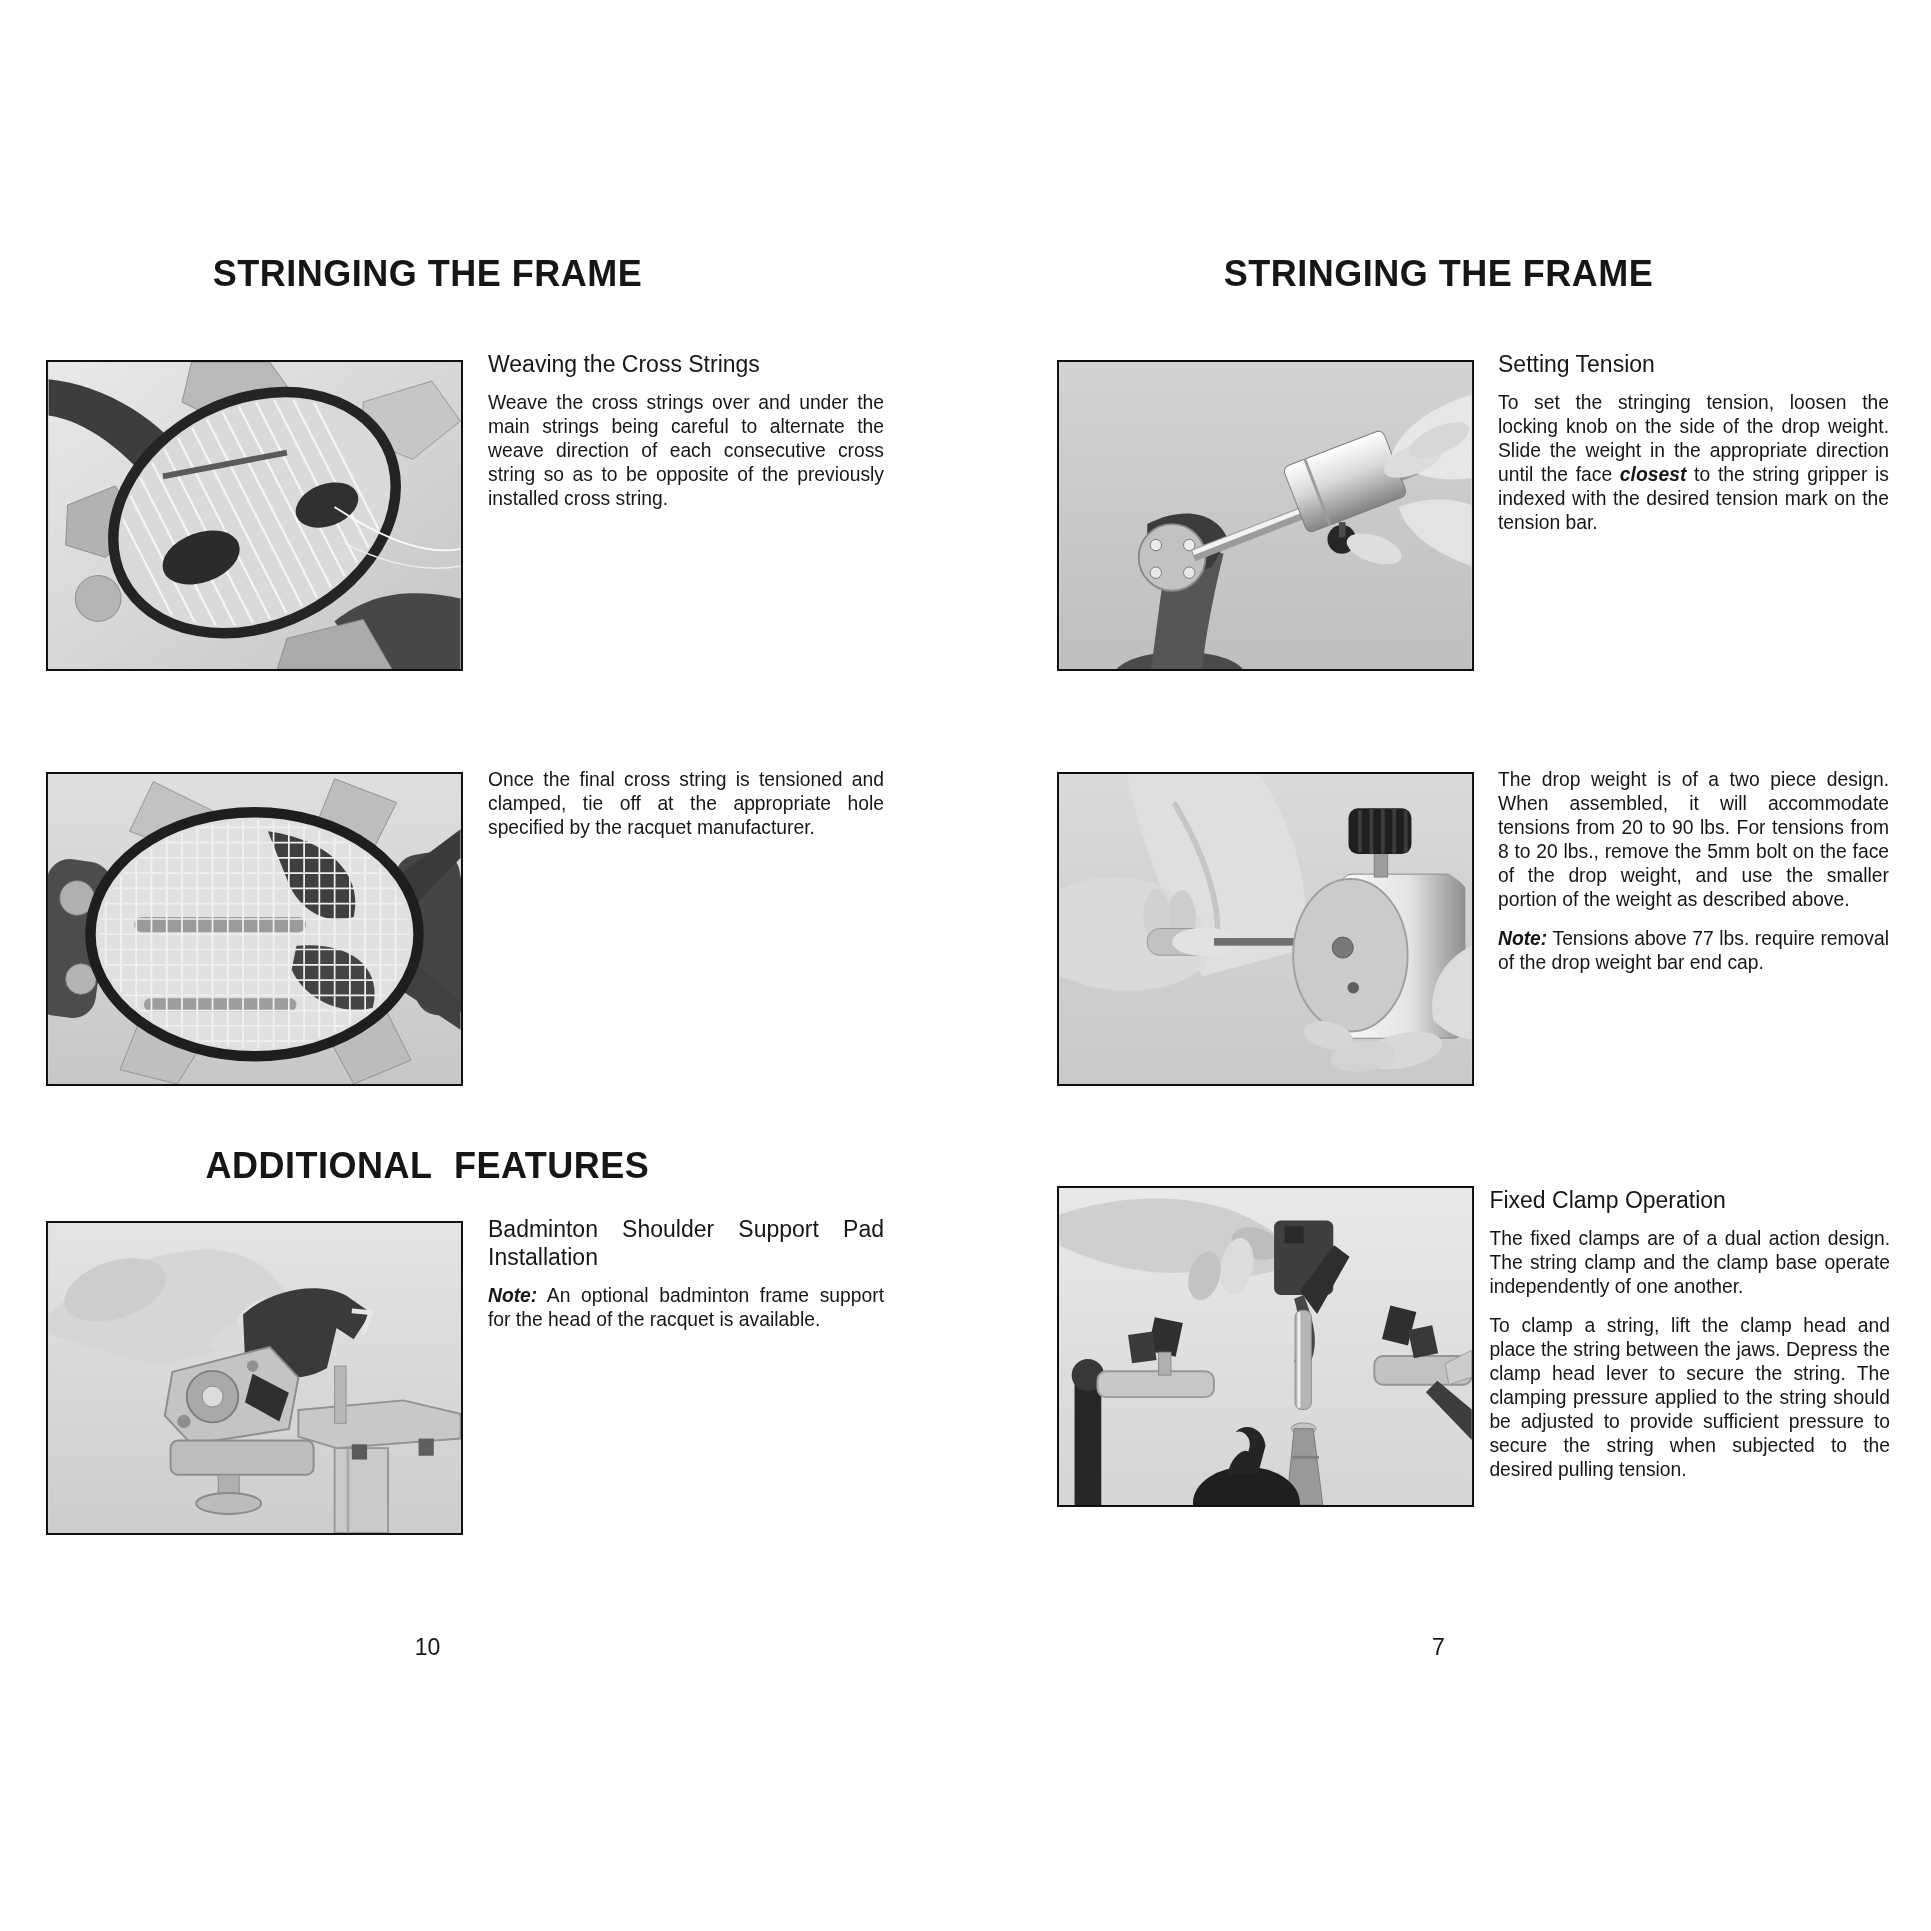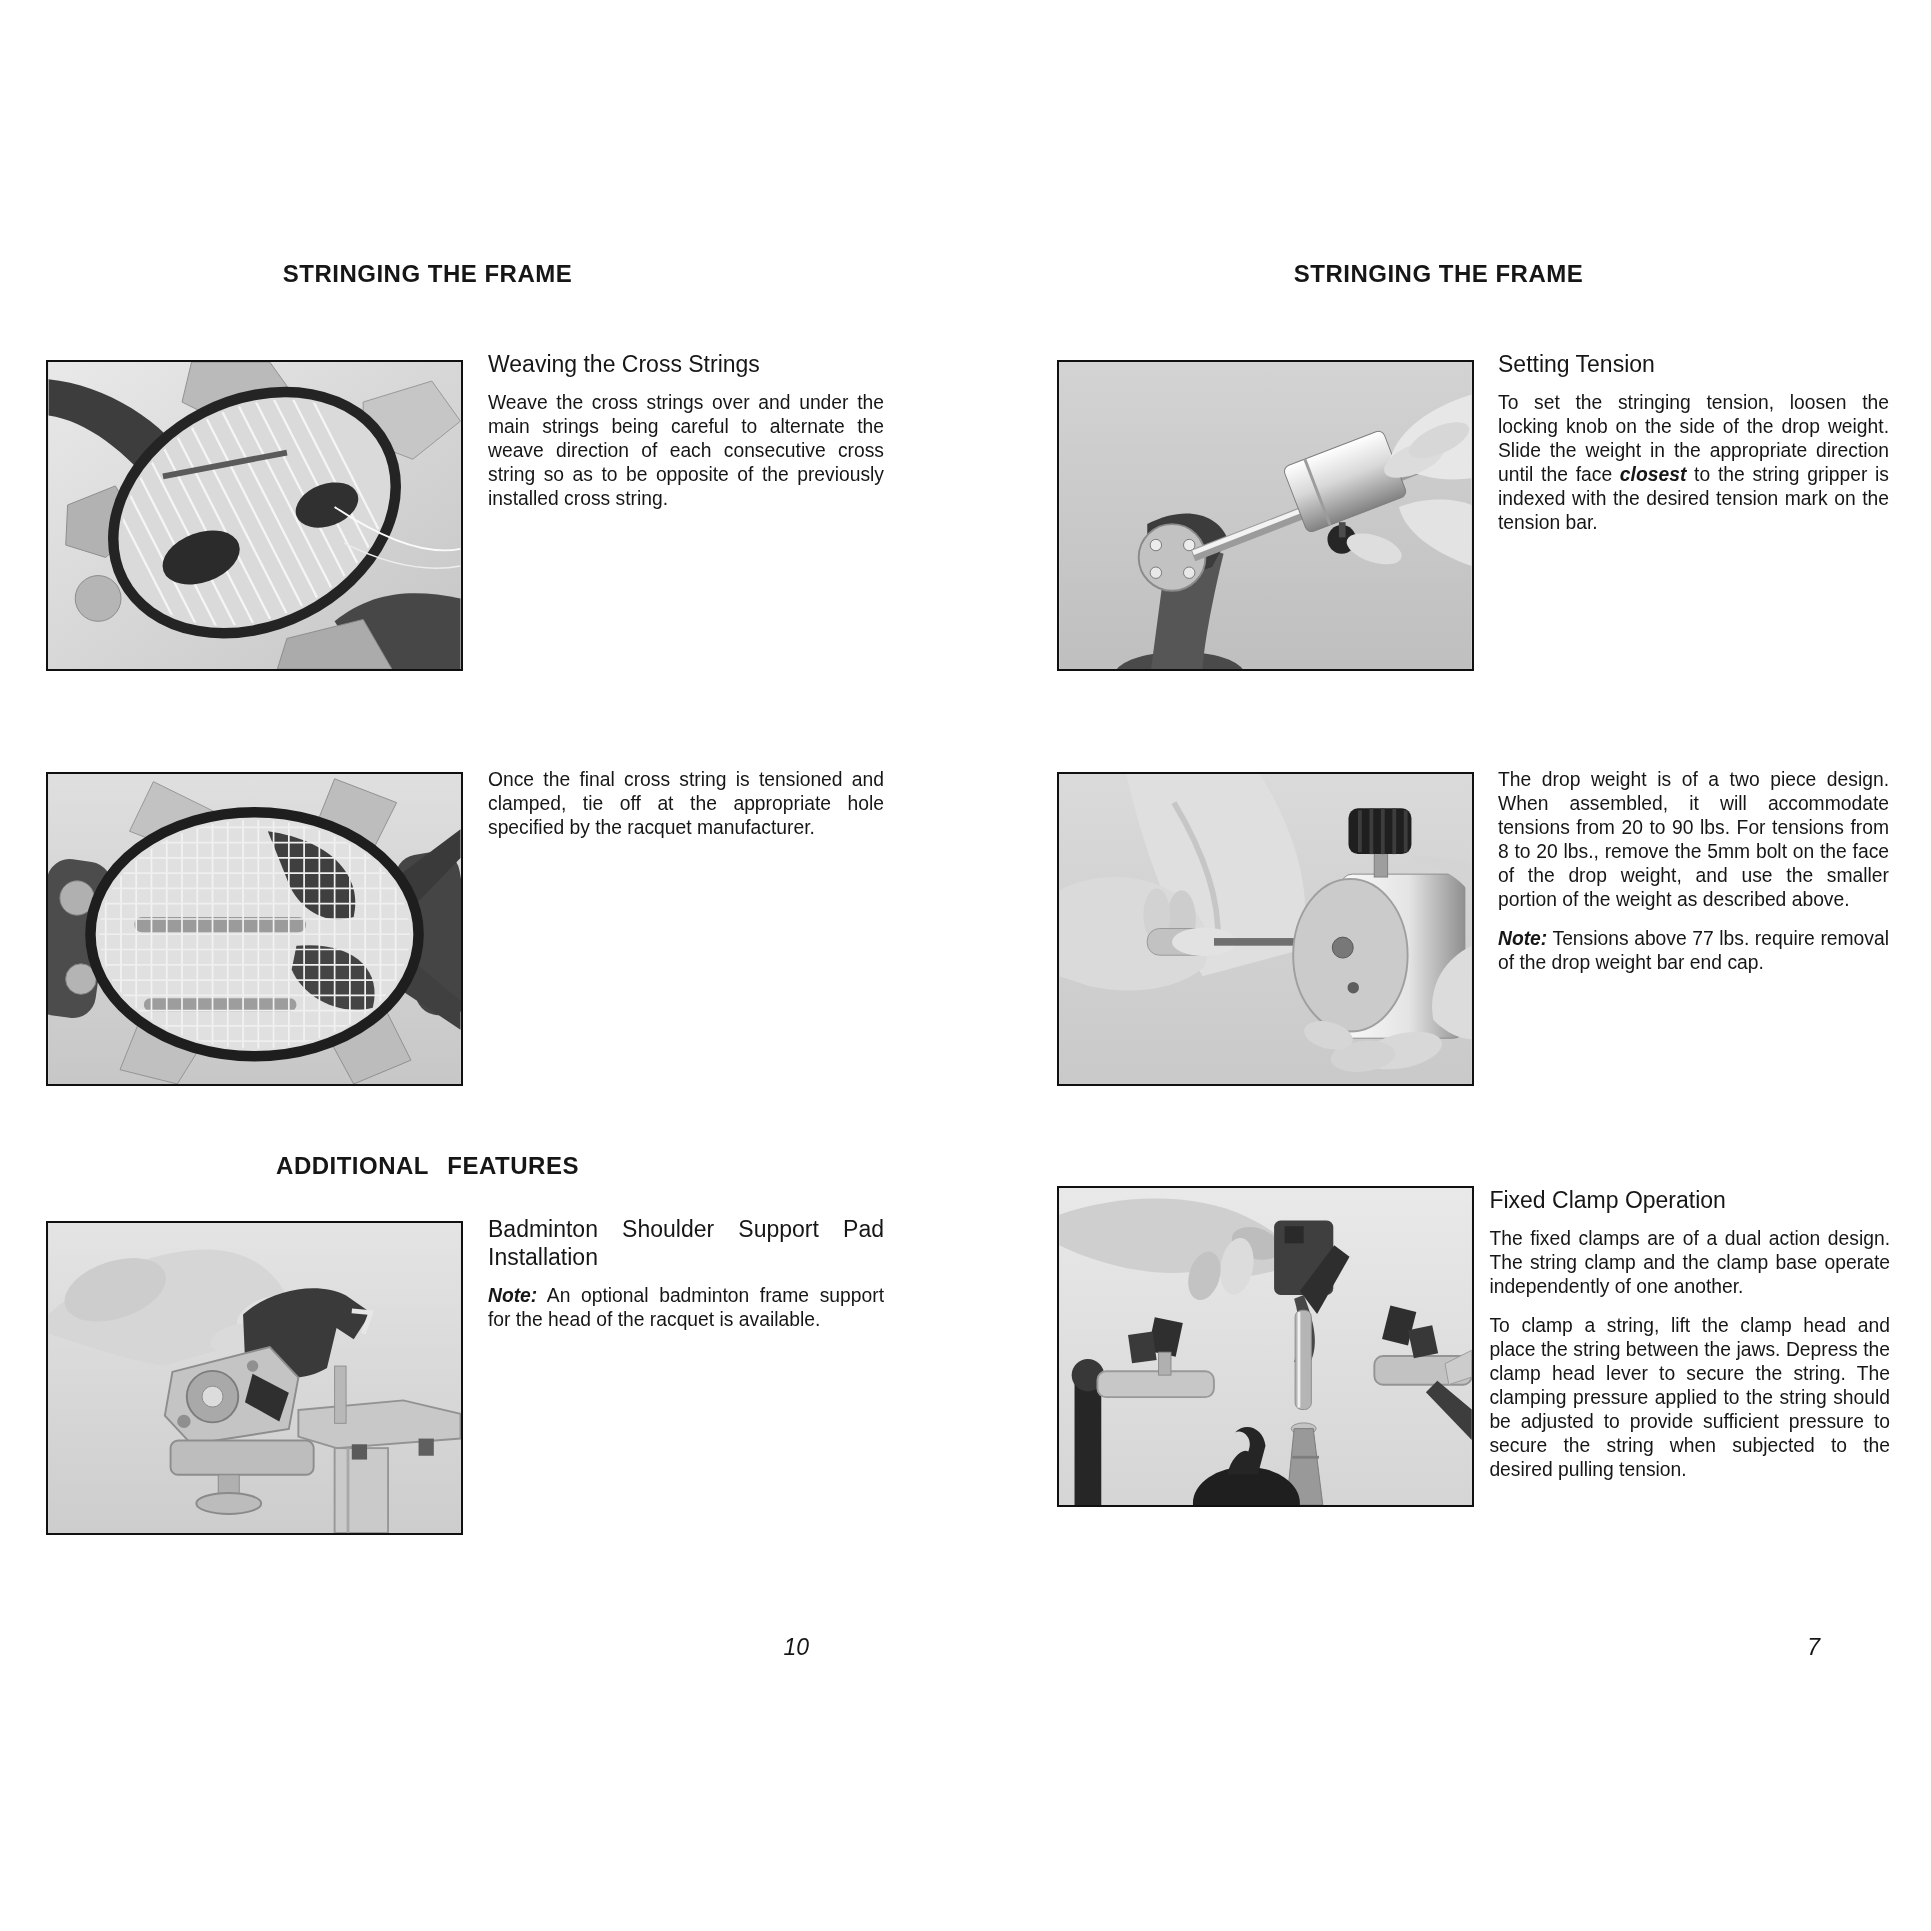--- a/index.html
+++ b/index.html
@@ -3,34 +3,34 @@
 <meta charset="utf-8">
 <style>
   html,body{margin:0;padding:0;}
   body{
     width:1931px;height:1931px;background:#ffffff;position:relative;
     font-family:"Liberation Sans", sans-serif;color:#161616;
     -webkit-font-smoothing:antialiased;
   }
   .abs{position:absolute;}
   .page-title{
-    font-size:24px;font-weight:bold;text-align:center;line-height:41px;
+    font-size:36px;font-weight:bold;text-align:center;line-height:41px;
     letter-spacing:0.5px;margin:0;
   }
   .features-title{word-spacing:11.6px;}
   .fig{
     position:absolute;border:2.9px solid #101010;box-sizing:border-box;
     background:#d8d8d8;overflow:hidden;
   }
   .fig svg{display:block;width:100%;height:100%;}
   .col{position:absolute;}
   .sec-h{font-size:23px;font-weight:normal;line-height:28px;margin:0 0 12.6px 0;text-align:justify;}
   p.body{font-size:19.3px;line-height:24px;text-align:justify;margin:0 0 15.4px 0;}
   .em{font-weight:bold;font-style:italic;}
-  .pageno{font-size:23px;text-align:right;margin:0;font-style:italic;}
+  .pageno{font-size:23px;text-align:center;margin:0;}
   
   #r-s3{position:absolute;left:1057px;top:1186px;width:833px;}
   #r-s3 .figfloat{
     float:left;width:417px;height:321px;margin:0 15.4px 7.7px 0;
     border:2.9px solid #101010;box-sizing:border-box;background:#ddd;overflow:hidden;
   }
   #r-s3 .figfloat svg{display:block;width:100%;height:100%;}
 </style>
 </head>
 <body>

